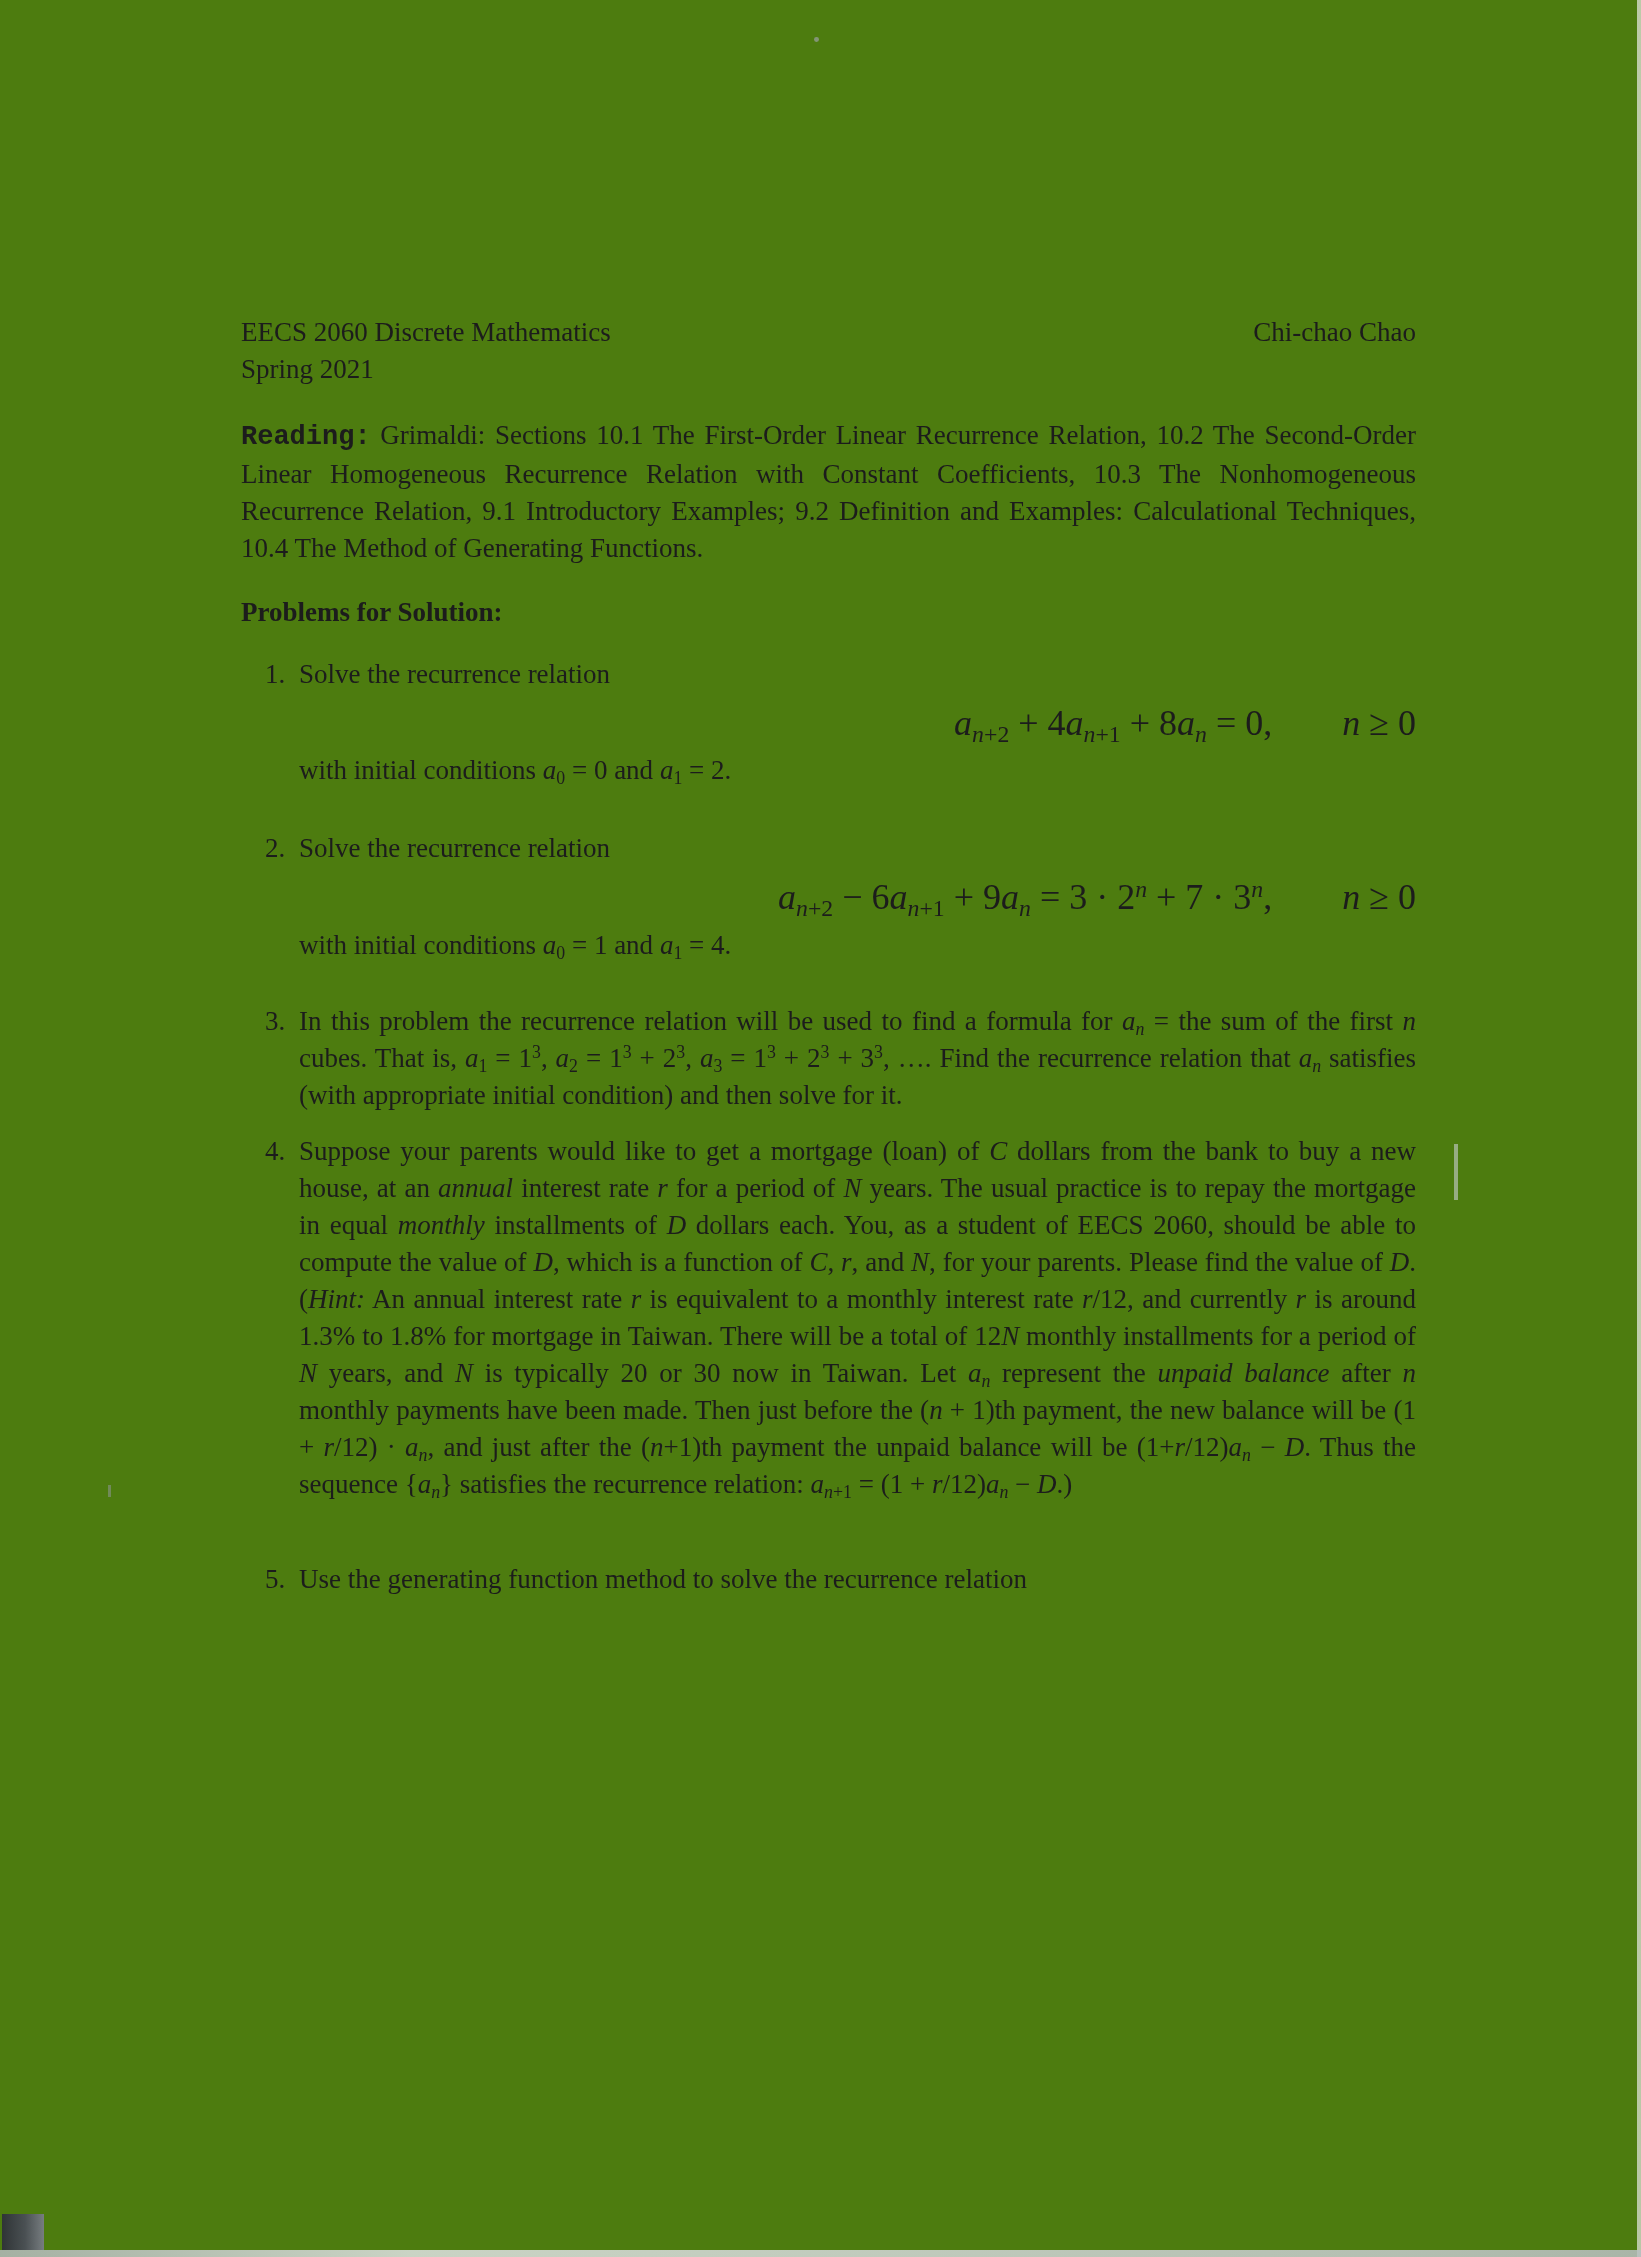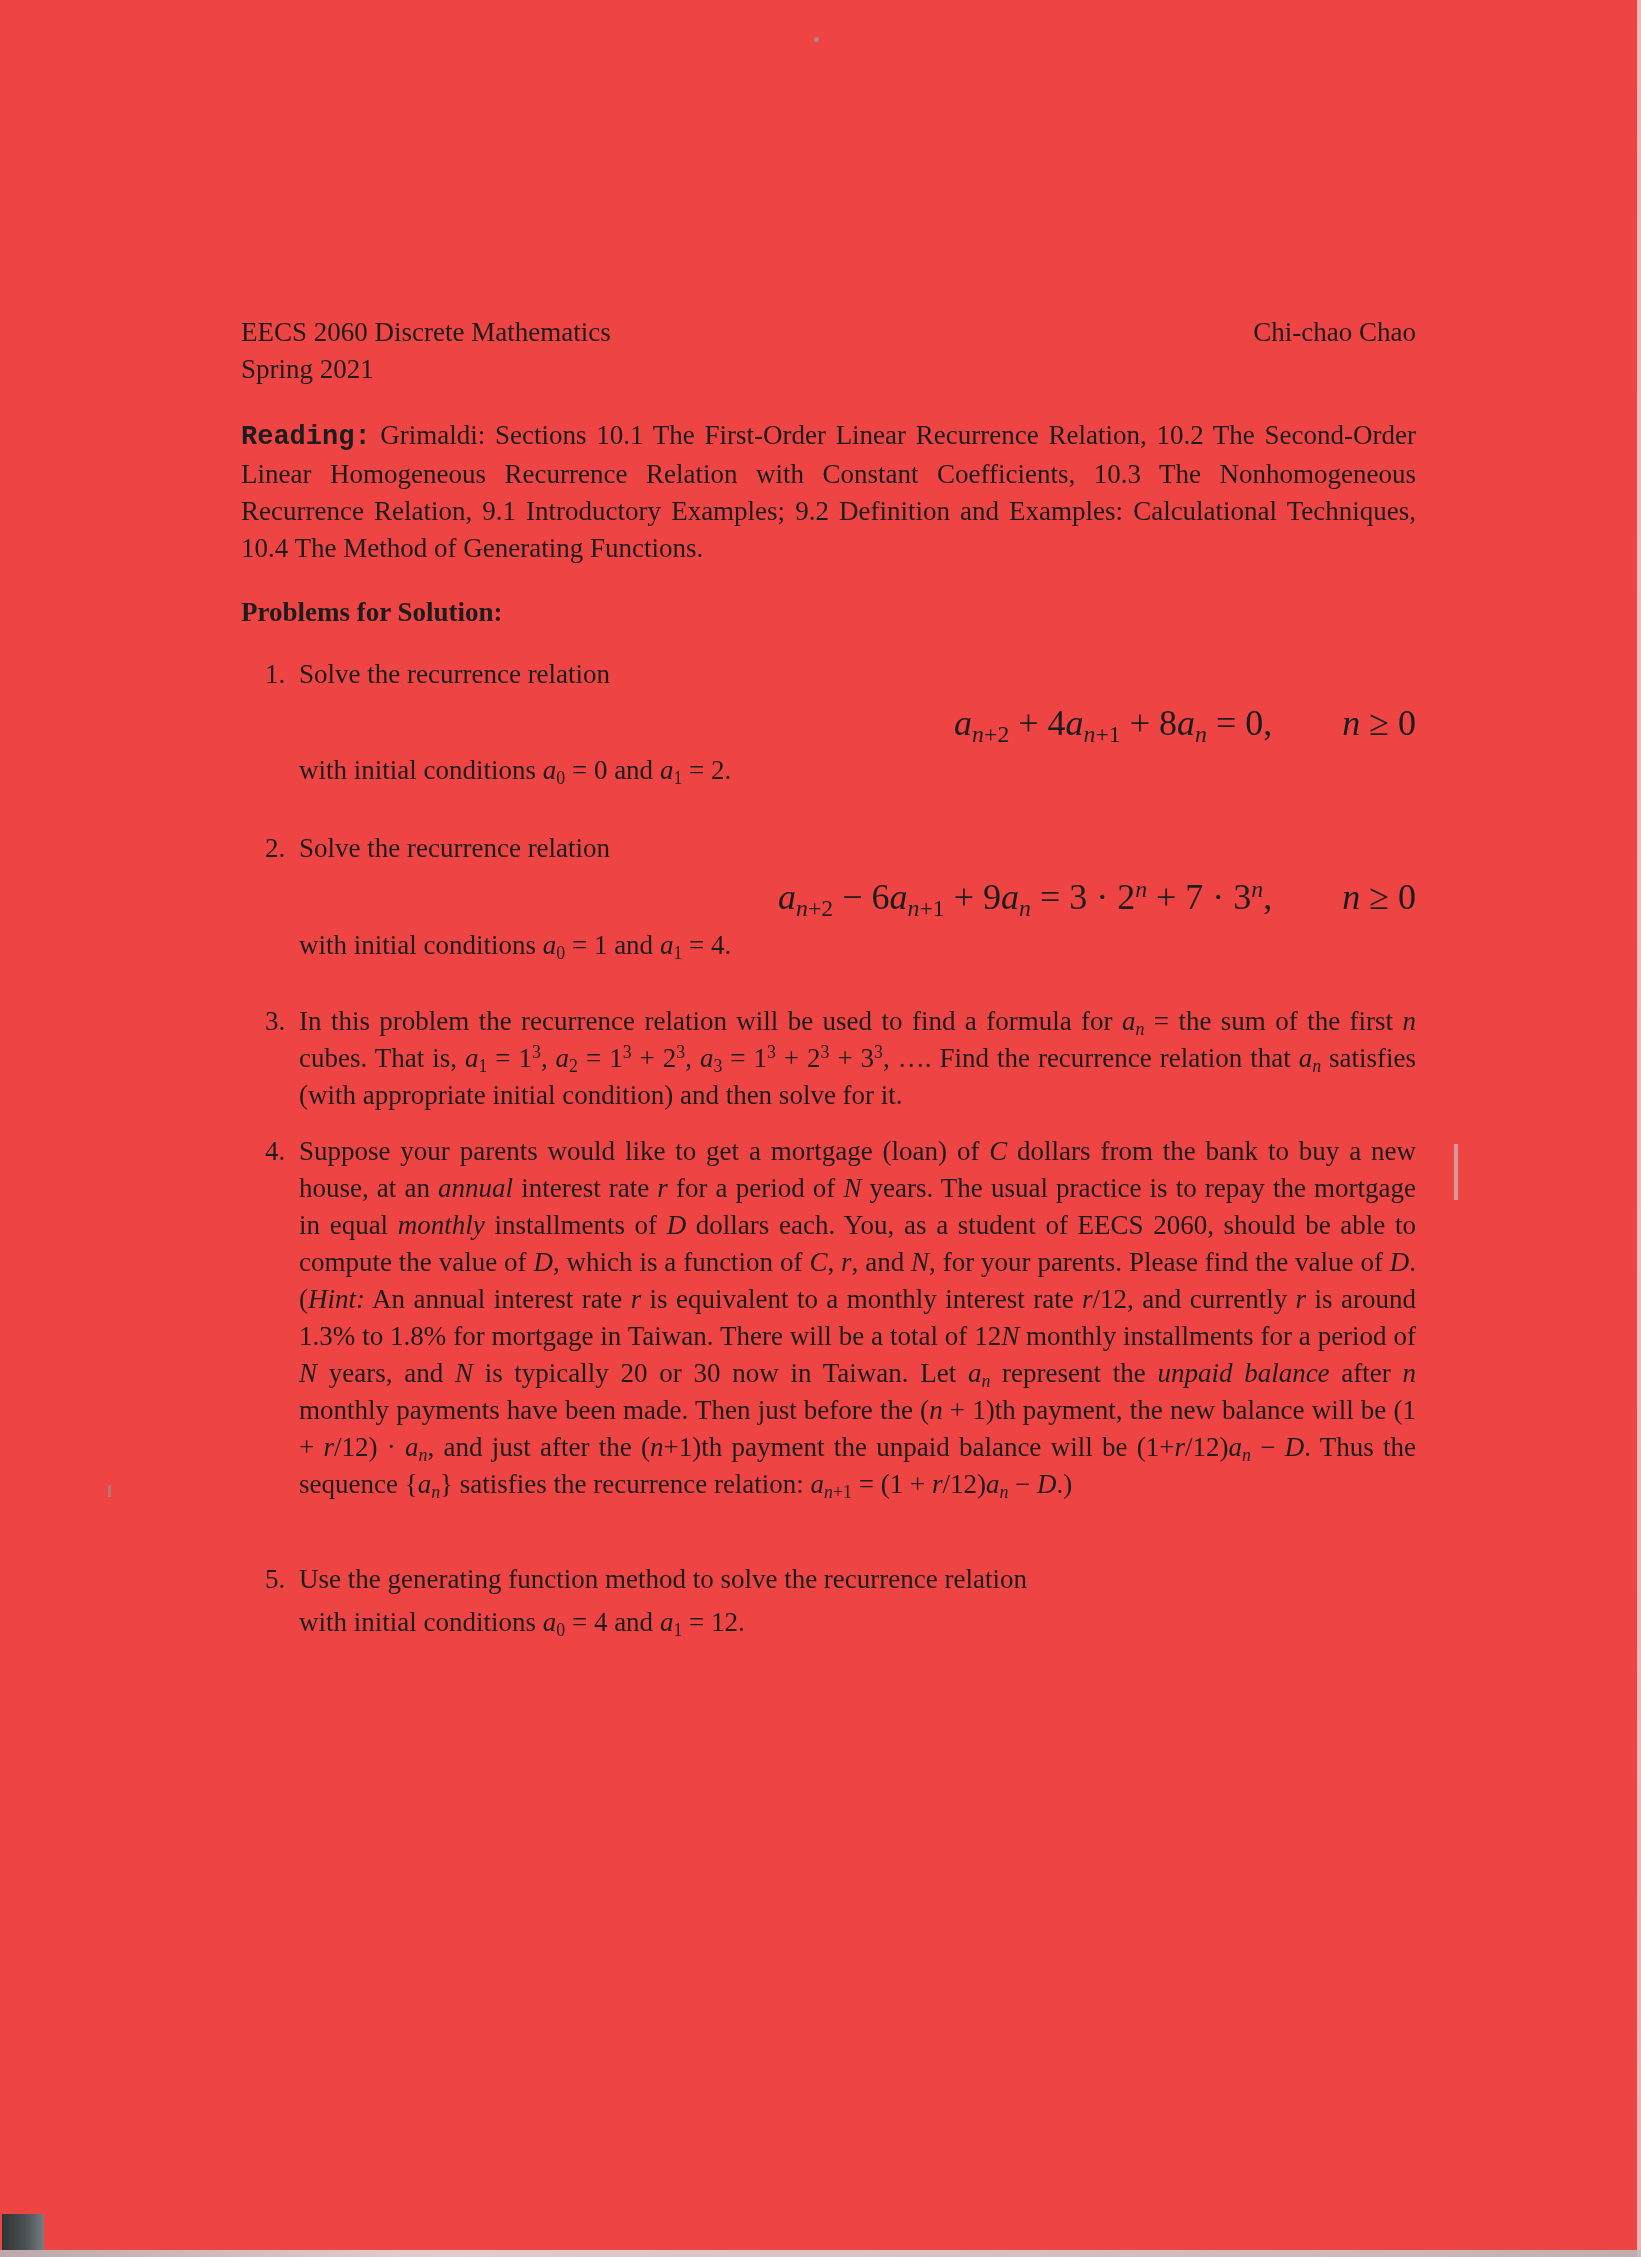--- a/index.html
+++ b/index.html
@@ -1,19 +1,19 @@
 <!DOCTYPE html>
 <html><head>
 <meta charset="utf-8">
 <style>
   html,body { margin:0; padding:0; background:#ffffff; }
   .page {
     position:relative;
     width:1641px; height:2257px;
-    background:#ef4444;
+    background:#4d7c0f;
     overflow:hidden;
     font-family:"Liberation Serif","DejaVu Serif",serif;
     color:#1c1c1c;
     -webkit-font-smoothing:antialiased;
   }
   .content { padding:314px 225px 0 241px; font-size:27px; line-height:37px; }
 
   .header { display:flex; justify-content:space-between; align-items:flex-start; }
   .header .left div { white-space:nowrap; }
   .header .right { white-space:nowrap; }
@@ -103,21 +103,20 @@
     </div>
 
     <div class="problem problem-4">
       <span class="pnum">4.</span>
       <div class="body">Suppose your parents would like to get a mortgage (loan) of <i>C</i> dollars from the bank to buy a new house, at an <i>annual</i> interest rate <i>r</i> for a period of <i>N</i> years.  The usual practice is to repay the mortgage in equal <i>monthly</i> installments of <i>D</i> dollars each. You, as a student of EECS 2060, should be able to compute the value of <i>D</i>, which is a function of <i>C</i>, <i>r</i>, and <i>N</i>, for your parents.  Please find the value of <i>D</i>.  (<i>Hint:</i>  An annual interest rate <i>r</i> is equivalent to a monthly interest rate <i>r</i>/12, and currently <i>r</i> is around 1.3% to 1.8% for mortgage in Taiwan.  There will be a total of 12<i>N</i> monthly installments for a period of <i>N</i> years, and <i>N</i> is typically 20 or 30 now in Taiwan.  Let <i>a</i><sub><i>n</i></sub> represent the <i>unpaid balance</i> after <i>n</i> monthly payments have been made.  Then just before the (<i>n</i> + 1)th payment, the new balance will be (1 + <i>r</i>/12) · <i>a</i><sub><i>n</i></sub>, and just after the (<i>n</i>+1)th payment the unpaid balance will be (1+<i>r</i>/12)<i>a</i><sub><i>n</i></sub> − <i>D</i>.  Thus the sequence {<i>a</i><sub><i>n</i></sub>} satisfies the recurrence relation: <i>a</i><sub><i>n</i>+1</sub> = (1 + <i>r</i>/12)<i>a</i><sub><i>n</i></sub> − <i>D</i>.)</div>
     </div>
 
     <div class="problem problem-5">
       <span class="pnum">5.</span>
       <div class="body">Use the generating function method to solve the recurrence relation</div>
-      <div class="body outro">with initial conditions <i>a</i><sub>0</sub> = 4 and <i>a</i><sub>1</sub> = 12.</div>
     </div>
 
   </div>
 
   <div class="speck-1"></div>
   <div class="speck-2"></div>
   <div class="speck-3"></div>
   <div class="right-edge"></div>
   <div class="corner-mark"></div>
   <div class="bottom-edge"></div>

